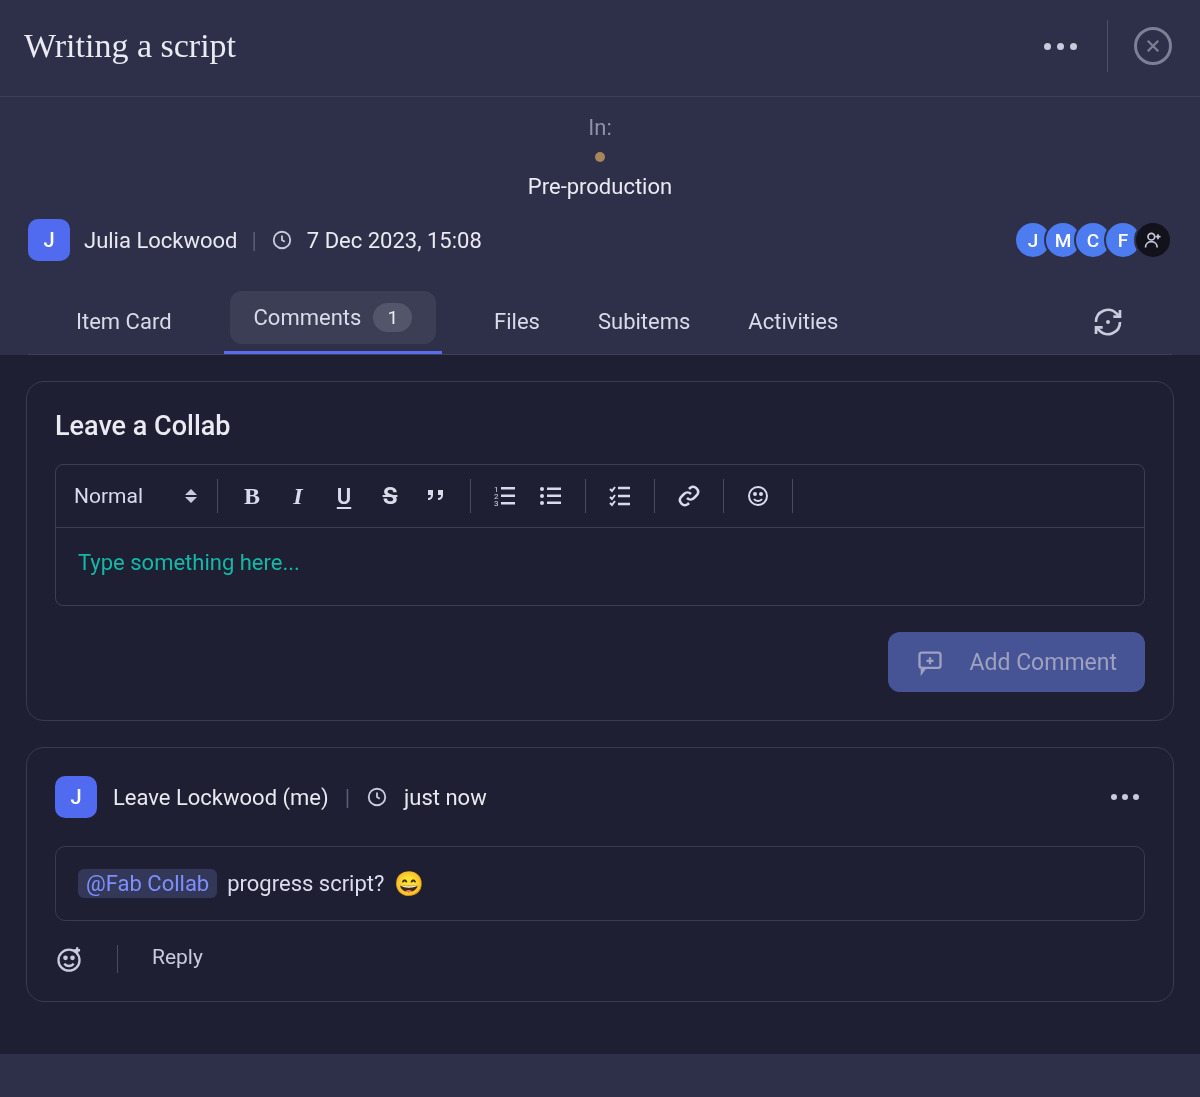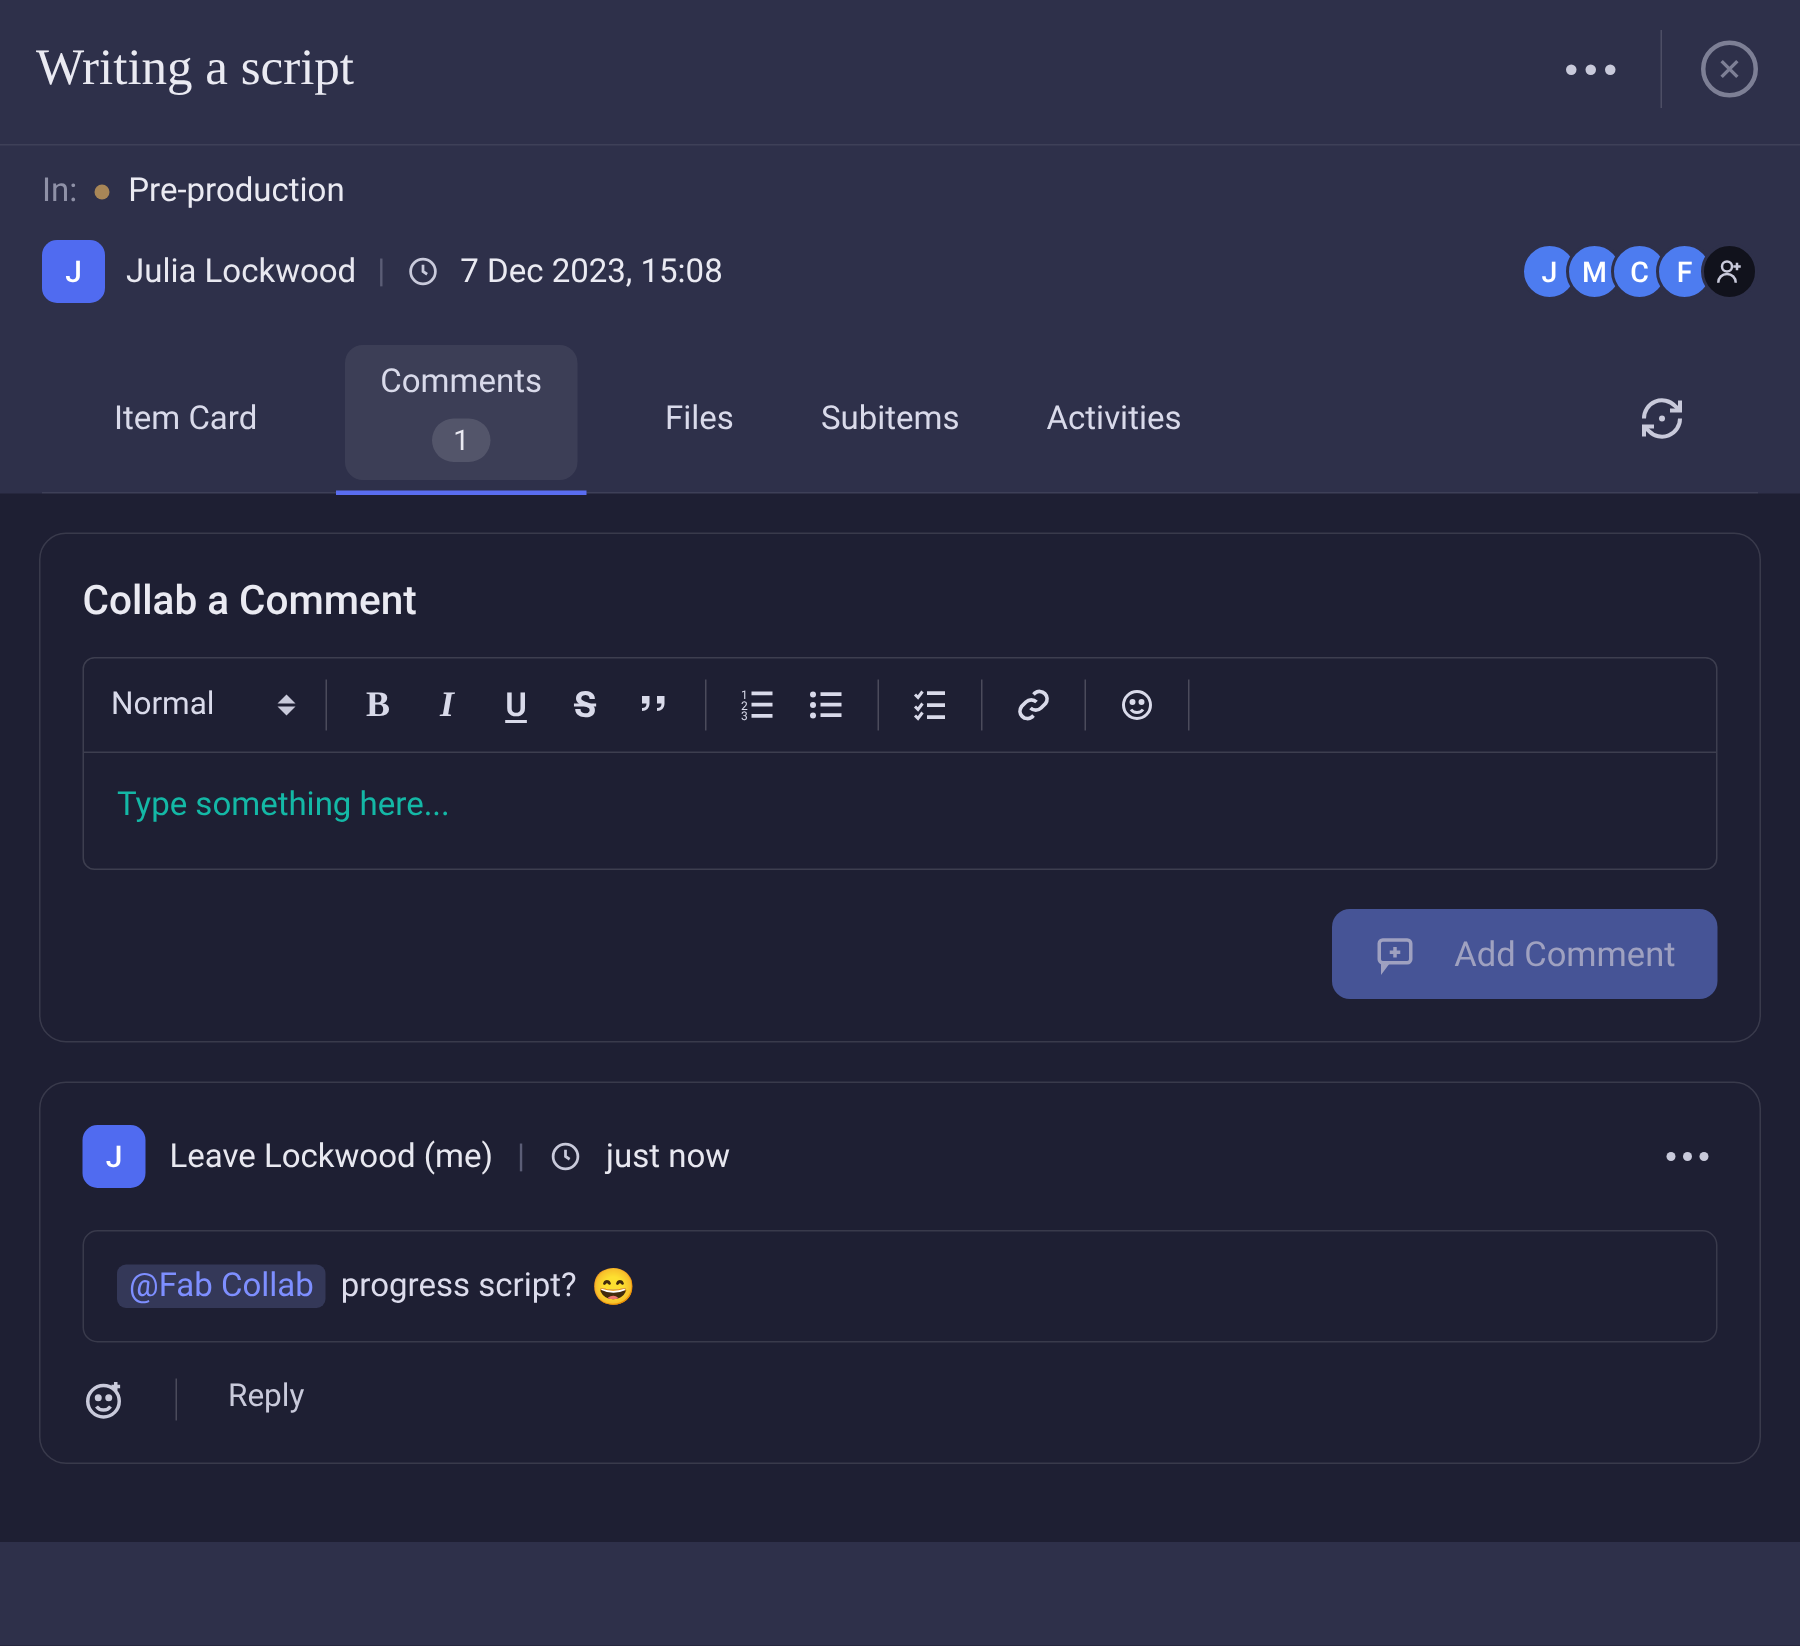--- a/index.html
+++ b/index.html
@@ -50,20 +50,21 @@
   }
   .close-btn svg { width: 18px; height: 18px; }
   .close-btn svg path { stroke: #7d7f95; stroke-width: 3; }
 
   .meta {
     padding: 18px 28px 0 28px;
   }
   .in-row {
     display: flex; align-items: center; gap: 12px;
     font-size: 22px;
+    flex-direction: column;
   }
   .in-label { color: #8f91a7; }
   .bullet { width: 10px; height: 10px; border-radius: 50%; background: #a88657; }
   .in-value { color: #eaeaf2; }
 
   .author-row {
     display: flex; align-items: center; gap: 14px;
     margin-top: 20px;
     font-size: 22px;
     justify-content: space-between;
@@ -108,21 +109,20 @@
     padding: 20px 0;
     cursor: pointer;
     display: flex; align-items: center; gap: 12px;
   }
   .tab.active-wrap {
     background: rgba(255,255,255,0.07);
     border-radius: 12px;
     padding: 12px 24px;
     margin-bottom: 8px;
     position: relative;
-    flex-direction: column;
   }
   .tab.active-wrap::after {
     content: "";
     position: absolute;
     left: -6px; right: -6px; bottom: -10px;
     height: 3px; background: #5a6df0;
   }
   .badge {
     background: rgba(255,255,255,0.12);
     border-radius: 999px;
@@ -339,21 +339,21 @@
           <path d="M3 21v-5h5"></path>
           <circle cx="12" cy="12" r="1.5" fill="#c9cadb" stroke="none"></circle>
         </svg>
     </div>
   </div>
 </div>
 
 <div class="content">
 
   <div class="panel">
-    <div class="panel-title">Collab a Comment</div>
+    <div class="panel-title">Leave a Collab</div>
 
     <div class="editor">
       <div class="toolbar">
         <div class="tb-select">
           <span>Normal</span>
           <span class="sorter">
               <span class="up"></span>
               <span class="down"></span>
             </span>
         </div>

